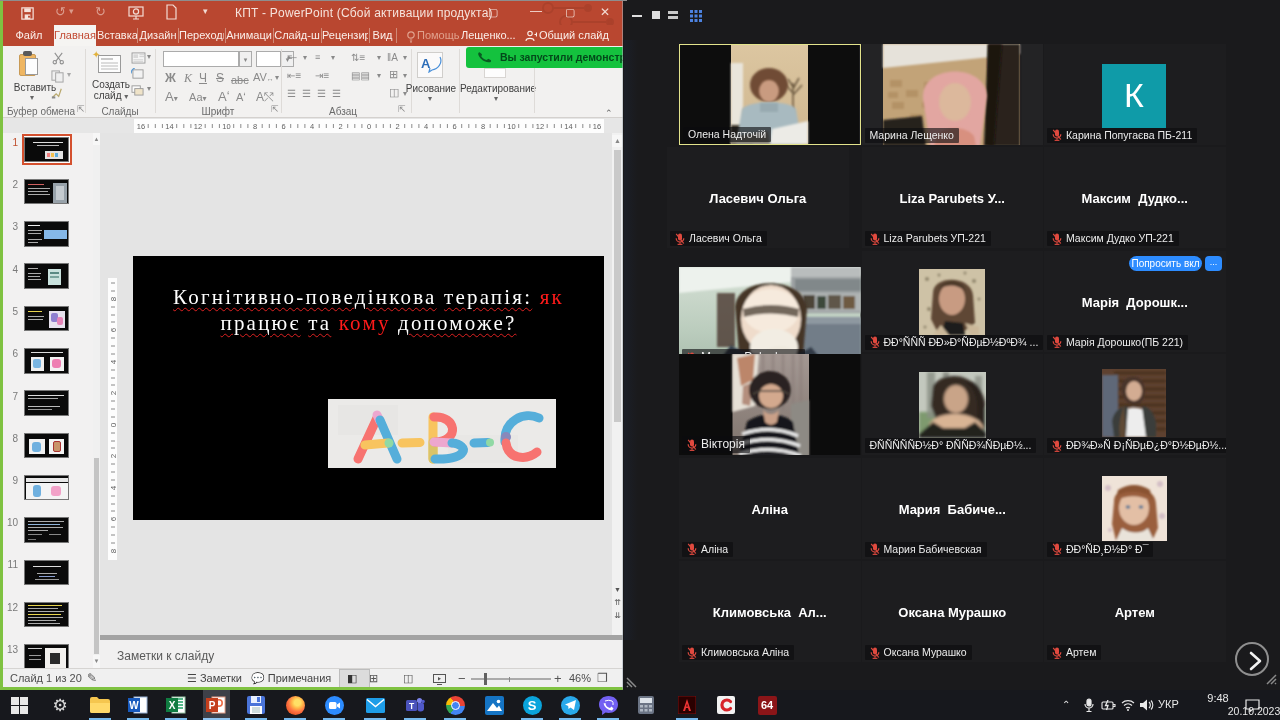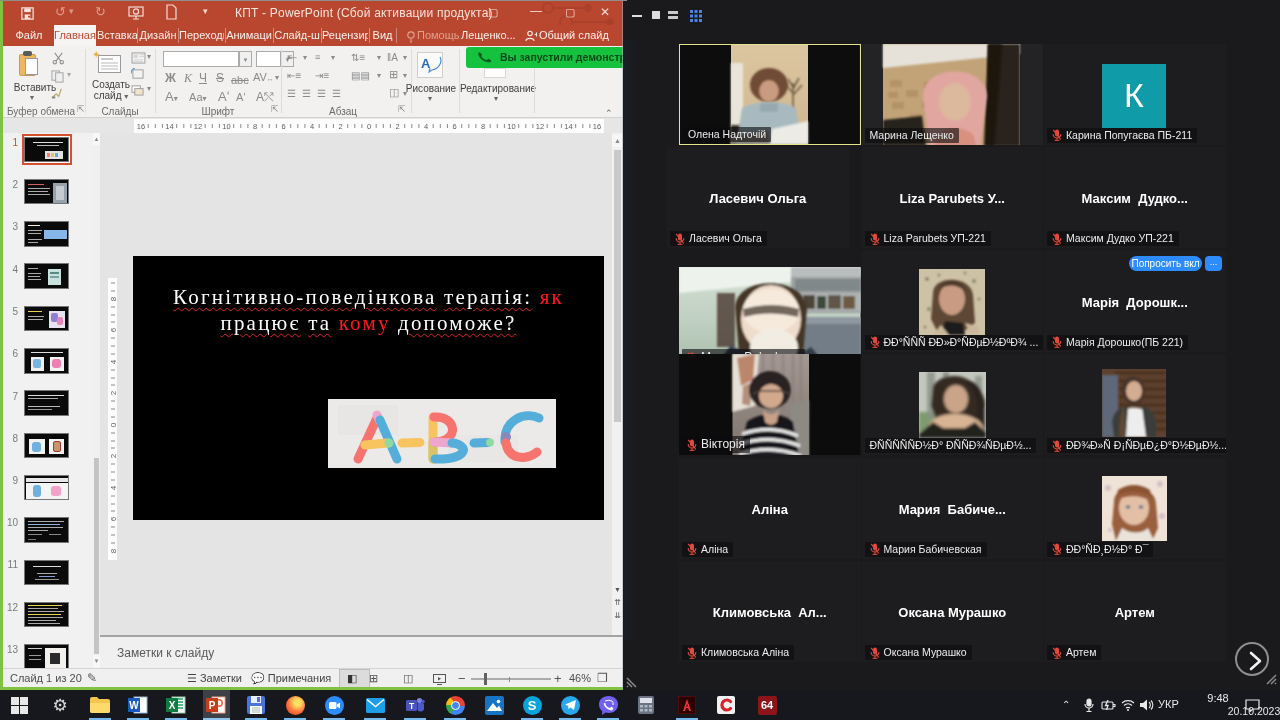--- a/index.html
+++ b/index.html
@@ -15,21 +15,21 @@
 #ribbon{left:3px;top:46px;width:620px;height:72px;background:#F2F1F0;border-bottom:1px solid #D4D1CE;}
 .glabel{position:absolute;top:60px;font-size:10px;color:#6a6a6a;text-align:center;}
 .gsep{position:absolute;top:3px;height:64px;width:1px;background:#DEDBD8;}
 .ric{position:absolute;color:#8a8a8a;}
 #greenbar{left:466px;top:47px;width:157px;height:21px;background:#14C23E;border-radius:3px 0 0 3px;color:#03491a;font-size:10.5px;font-weight:bold;line-height:21px;white-space:nowrap;overflow:hidden;}
 #rulerH{left:134px;top:119px;width:470px;height:14px;background:#FDFDFD;}
 #panel{left:3px;top:133px;width:90px;height:535px;background:#F2F1F1;overflow:hidden;}
 #panelsb{left:93px;top:133px;width:7px;height:535px;background:#F0F0F0;}
 #canvas{left:100px;top:133px;width:512px;height:502px;background:#E4E4E4;}
 #scrollV{left:612px;top:133px;width:11px;height:502px;background:#F1F1F1;}
-#notes{left:100px;top:635px;width:523px;height:33px;background:#F1F0F0;border-top:2px solid #a3a3a3;color:#595959;font-size:12px;}
+#notes{left:100px;top:635px;width:523px;height:33px;background:#F1F0F0;border-top:5px solid #a3a3a3;color:#595959;font-size:12px;}
 #status{left:3px;top:668px;width:620px;height:20px;background:#F0F0F0;border-top:1px solid #D6D4D2;color:#4e4e4e;font-size:11px;}
 #gleft{left:0;top:0;width:3px;height:691px;background:#7FC241;}
 #gbottom{left:0;top:687px;width:627px;height:4px;background:#7FC241;}
 
 #zoomwin{left:623px;top:0;width:657px;height:690px;background:#1A1A1C;}
 .tile{position:absolute;width:181.5px;height:101.4px;background:#1D1D1F;overflow:hidden;}
 .cname{position:absolute;left:0;right:0;text-align:center;color:#fff;font-weight:bold;font-size:13px;}
 .nlabel{position:absolute;left:3px;bottom:2px;height:15px;background:rgba(12,12,14,.62);color:#ECECEC;font-size:10.5px;line-height:15px;padding:0 5px;white-space:nowrap;display:flex;align-items:center;border-radius:1px;}
 .nlabel svg{margin-right:4px;}
 

